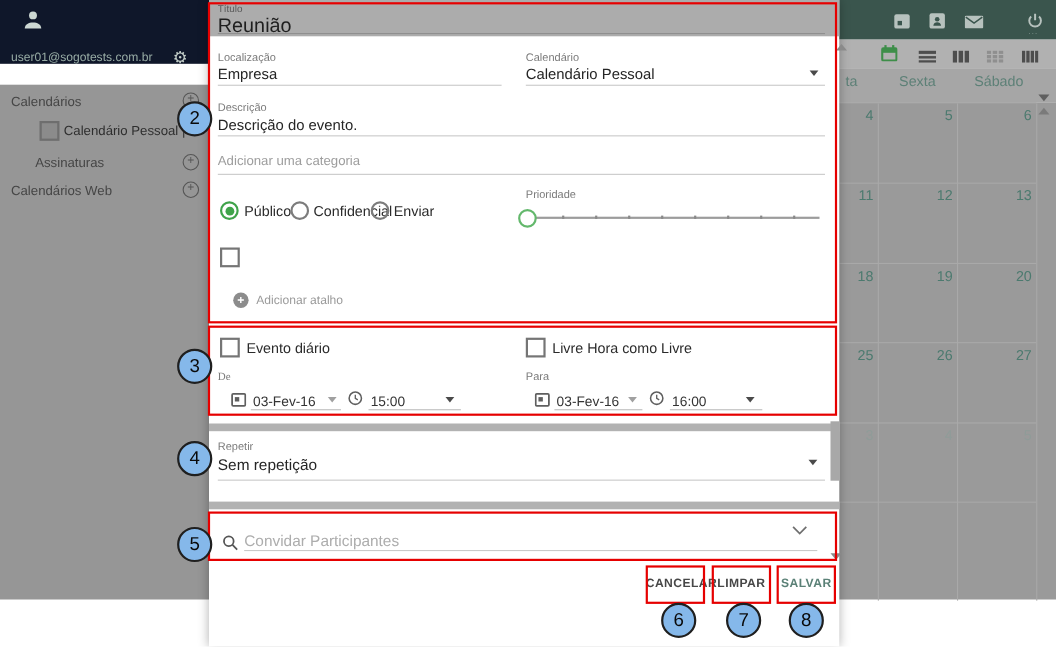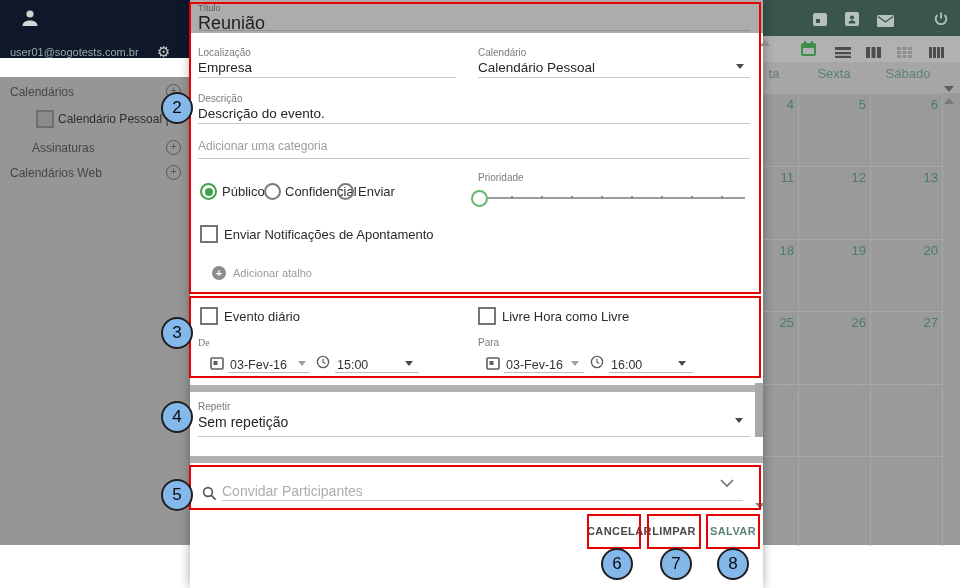--- a/index.html
+++ b/index.html
@@ -237,21 +237,20 @@
       <span class="tick" style="left:351px;top:196px;"></span>
     <span class="tick" style="left:381px;top:196px;"></span>
       <span class="tick" style="left:411px;top:196px;"></span>
     <span class="tick" style="left:441px;top:196px;"></span>
       <span class="tick" style="left:471px;top:196px;"></span>
     <span class="tick" style="left:501px;top:196px;"></span>
       <span class="tick" style="left:531px;top:196px;"></span>
     <span class="abs" style="left:281px;top:190px;width:13px;height:13px;border:2px solid #63b86c;border-radius:50%;background:#fff;"></span>
 
     <span class="cb" style="left:10px;top:225px;"></span>
-    <span class="cblabel" style="left:34px;top:227px;">Enviar Notificações de Apontamento</span>
 
     <span class="addcirc" style="left:22px;top:266px;"></span>
     <span class="t" style="left:43px;top:267px;font-size:11px;color:#9a9a9a;">Adicionar atalho</span>
 
     <span class="cb" style="left:10px;top:307px;"></span>
     <span class="cblabel" style="left:34px;top:309px;">Evento diário</span>
     <span class="cb" style="left:288px;top:307px;"></span>
     <span class="cblabel" style="left:312px;top:309px;">Livre Hora como Livre</span>
 
     <span class="flabel" style="left:8px;top:337px;font-family:Liberation Serif, serif;">De</span>

